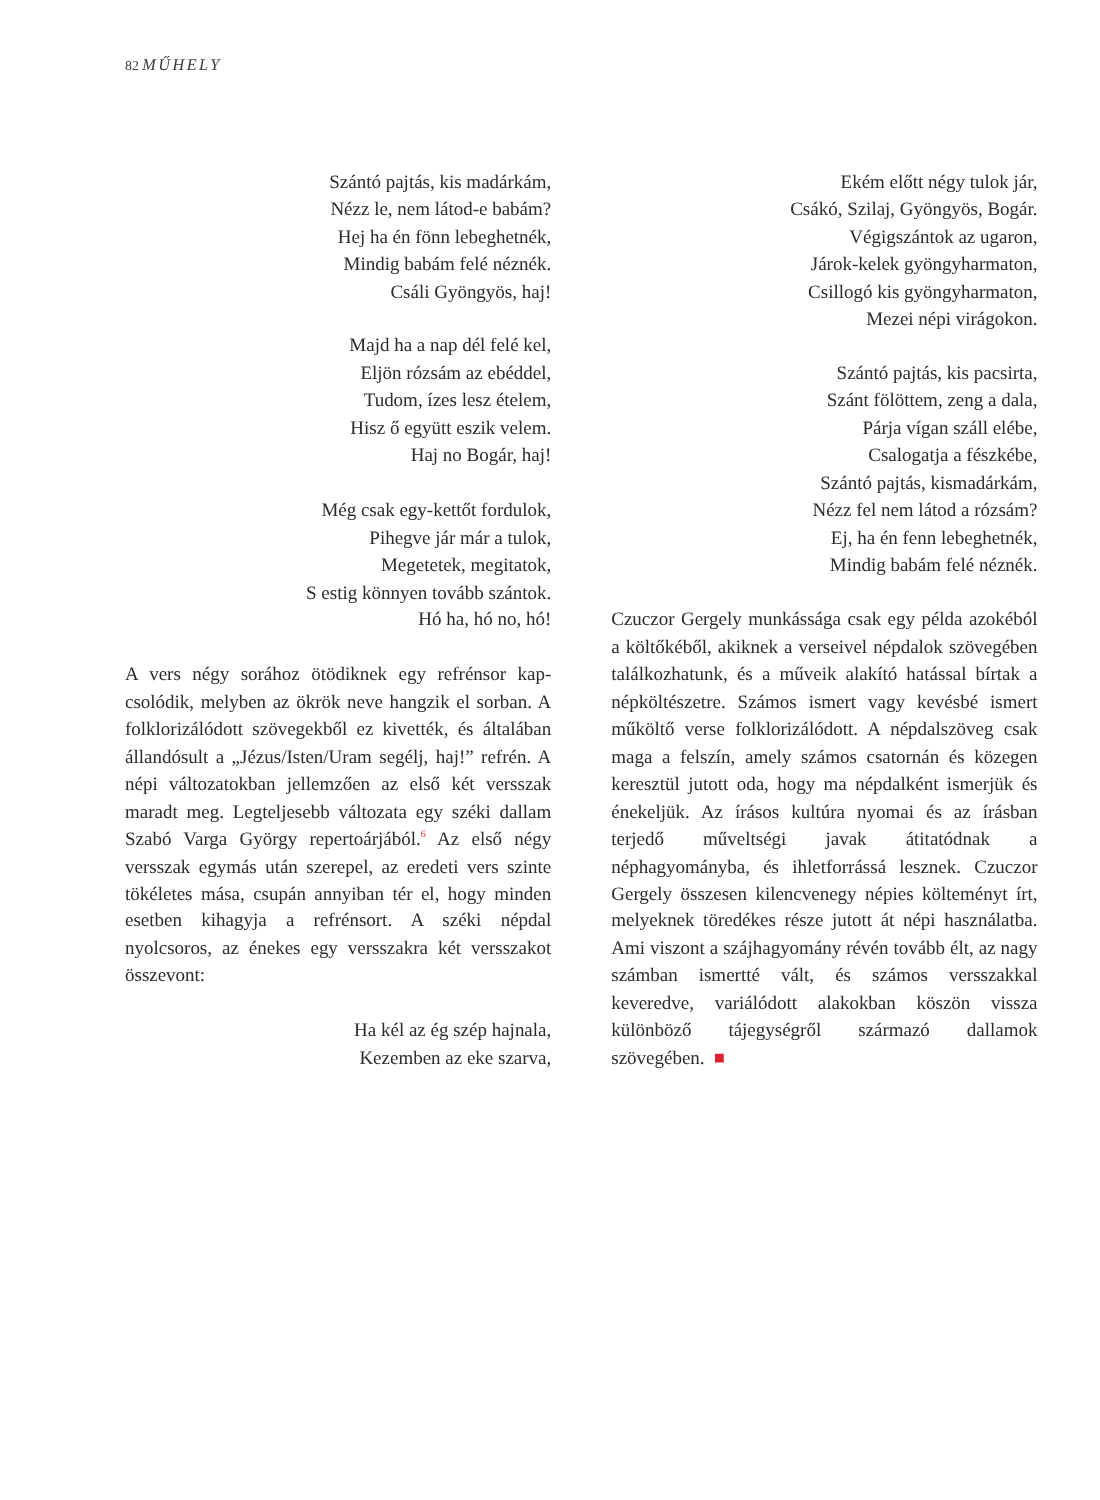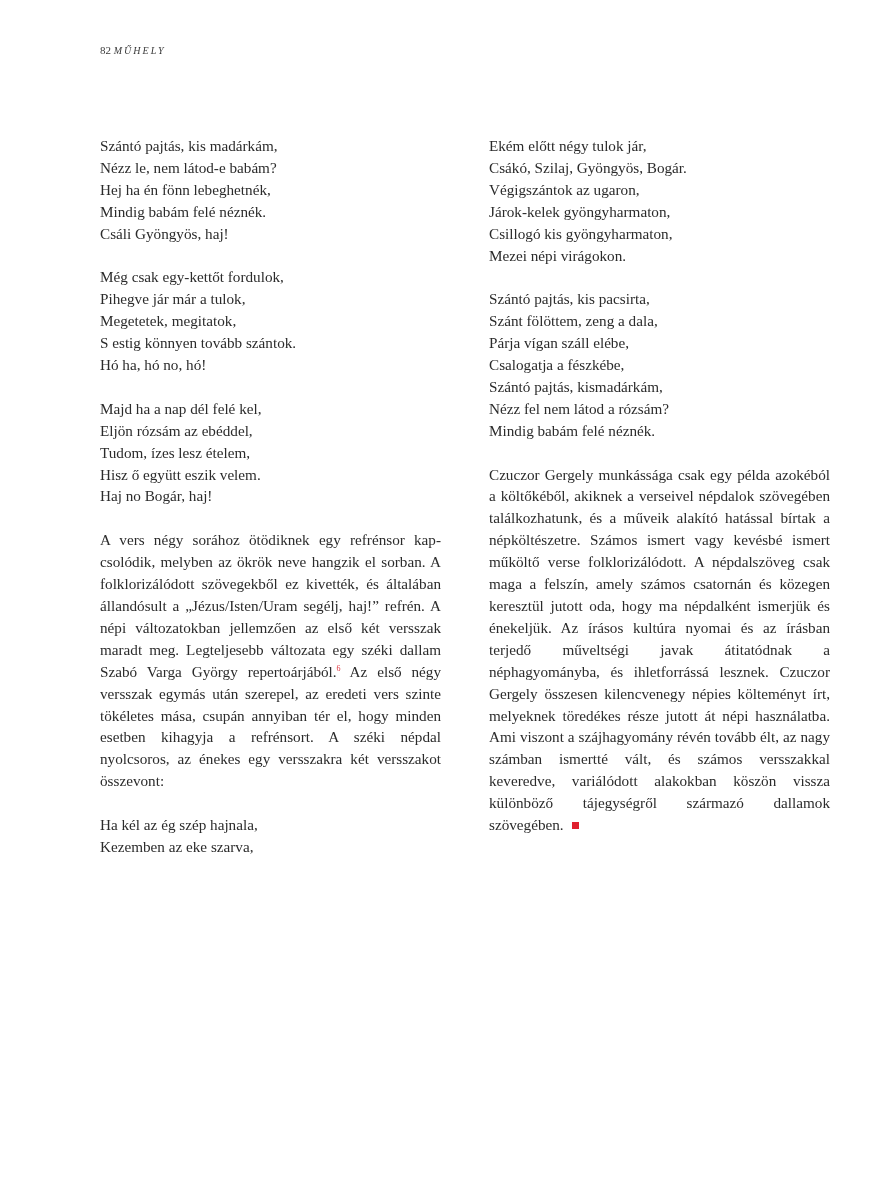--- a/index.html
+++ b/index.html
@@ -1,24 +1,24 @@
 <!DOCTYPE html>
 <html><head>
 <meta charset="utf-8">
 <style>
   html, body { margin: 0; padding: 0; background: #ffffff; }
   body { width: 880px; height: 1200px; position: relative; overflow: hidden;
          font-family: "Liberation Serif", "DejaVu Serif", serif; color: #2b2b2b; }
   .running-head { position: absolute; left: 100px; top: 44px; font-size: 11px; color: #3a3a3a; }
   .running-head .num { }
-  .running-head .sec { font-style: italic; letter-spacing: 2px; font-size: 10px; }
+  .running-head .sec { font-style: italic; letter-spacing: 2px; font-size: 13px; }
   .col { position: absolute; top: 135px; font-size: 15.2px; line-height: 21.9px; }
   .col-left { left: 100px; width: 341px; }
   .col-right { left: 489px; width: 341px; }
-  .stanza { margin: 0 0 21.9px 0; }
+  .stanza { margin: 0 0 21.9px 0; text-align: right; }
   .stanza .line { display: block; white-space: nowrap; }
   .para { margin: 0 0 21.9px 0; text-align: justify; hyphens: manual; }
   .fn { color: #e0303a; font-size: 8px; vertical-align: super; line-height: 0; }
   .endmark { display: inline-block; width: 7px; height: 7px; background: #e0202e; margin-left: 8px; vertical-align: 1px; }
 </style>
 </head>
 <body>
 
 <div class="running-head">
   <span class="num">82</span>
@@ -28,32 +28,32 @@
 <div class="col col-left">
   <div id="left-stanzas-top">
       <div class="stanza">
         <span class="line">Szántó pajtás, kis madárkám,</span>
         <span class="line">Nézz le, nem látod-e babám?</span>
         <span class="line">Hej ha én fönn lebeghetnék,</span>
         <span class="line">Mindig babám felé néznék.</span>
         <span class="line">Csáli Gyöngyös, haj!</span>
       </div>
       <div class="stanza">
+        <span class="line">Majd ha a nap dél felé kel,</span>
+        <span class="line">Eljön rózsám az ebéddel,</span>
+        <span class="line">Tudom, ízes lesz ételem,</span>
+        <span class="line">Hisz ő együtt eszik velem.</span>
+        <span class="line">Haj no Bogár, haj!</span>
+      </div>
+      <div class="stanza">
         <span class="line">Még csak egy-kettőt fordulok,</span>
         <span class="line">Pihegve jár már a tulok,</span>
         <span class="line">Megetetek, megitatok,</span>
         <span class="line">S estig könnyen tovább szántok.</span>
         <span class="line">Hó ha, hó no, hó!</span>
-      </div>
-      <div class="stanza">
-        <span class="line">Majd ha a nap dél felé kel,</span>
-        <span class="line">Eljön rózsám az ebéddel,</span>
-        <span class="line">Tudom, ízes lesz ételem,</span>
-        <span class="line">Hisz ő együtt eszik velem.</span>
-        <span class="line">Haj no Bogár, haj!</span>
       </div>
     </div>
   <p class="para"><span>A vers négy sorához ötödiknek egy refrénsor kap­csolódik, melyben az ökrök neve hangzik el sorban. A folklorizálódott szövegekből ez kivették, és álta­lában állandósult a „Jézus/Isten/Uram segélj, haj!” refrén. A népi változatokban jellemzően az első két versszak maradt meg. Legteljesebb változata egy széki dallam Szabó Varga György repertoárjából.</span><span class="fn">6</span><span> Az első négy versszak egymás után szerepel, az eredeti vers szinte tökéletes mása, csupán annyiban tér el, hogy minden esetben kihagyja a refrénsort. A széki népdal nyolcsoros, az énekes egy versszakra két versszakot összevont:</span></p>
   <div id="left-stanza-bottom">
       <div class="stanza">
         <span class="line">Ha kél az ég szép hajnala,</span>
         <span class="line">Kezemben az eke szarva,</span>
       </div>
     </div>
 </div>
@@ -68,17 +68,18 @@
         <span class="line">Csillogó kis gyöngyharmaton,</span>
         <span class="line">Mezei népi virágokon.</span>
       </div>
       <div class="stanza">
         <span class="line">Szántó pajtás, kis pacsirta,</span>
         <span class="line">Szánt fölöttem, zeng a dala,</span>
         <span class="line">Párja vígan száll elébe,</span>
         <span class="line">Csalogatja a fészkébe,</span>
         <span class="line">Szántó pajtás, kismadárkám,</span>
         <span class="line">Nézz fel nem látod a rózsám?</span>
+        <span class="line">Ej, ha én fenn lebeghetnék,</span>
         <span class="line">Mindig babám felé néznék.</span>
       </div>
     </div>
   <p class="para"><span>Czuczor Gergely munkássága csak egy példa azo­kéból a költőkéből, akiknek a verseivel népdalok szövegében találkozhatunk, és a műveik alakító hatással bírtak a népköltészetre. Számos ismert vagy kevésbé ismert műköltő verse folklorizálódott. A népdalszöveg csak maga a felszín, amely számos csatornán és közegen keresztül jutott oda, hogy ma népdalként ismerjük és énekeljük. Az írásos kultú­ra nyomai és az írásban terjedő műveltségi javak átitatódnak a néphagyományba, és ihletforrássá lesznek. Czuczor Gergely összesen kilencvenegy népies költeményt írt, melyeknek töredékes része jutott át népi használatba. Ami viszont a szájhagyo­mány révén tovább élt, az nagy számban ismertté vált, és számos versszakkal keveredve, variálódott alakokban köszön vissza különböző tájegységről származó dallamok szövegében.</span><span class="endmark"></span></p>
 </div>
 
 </body></html>

